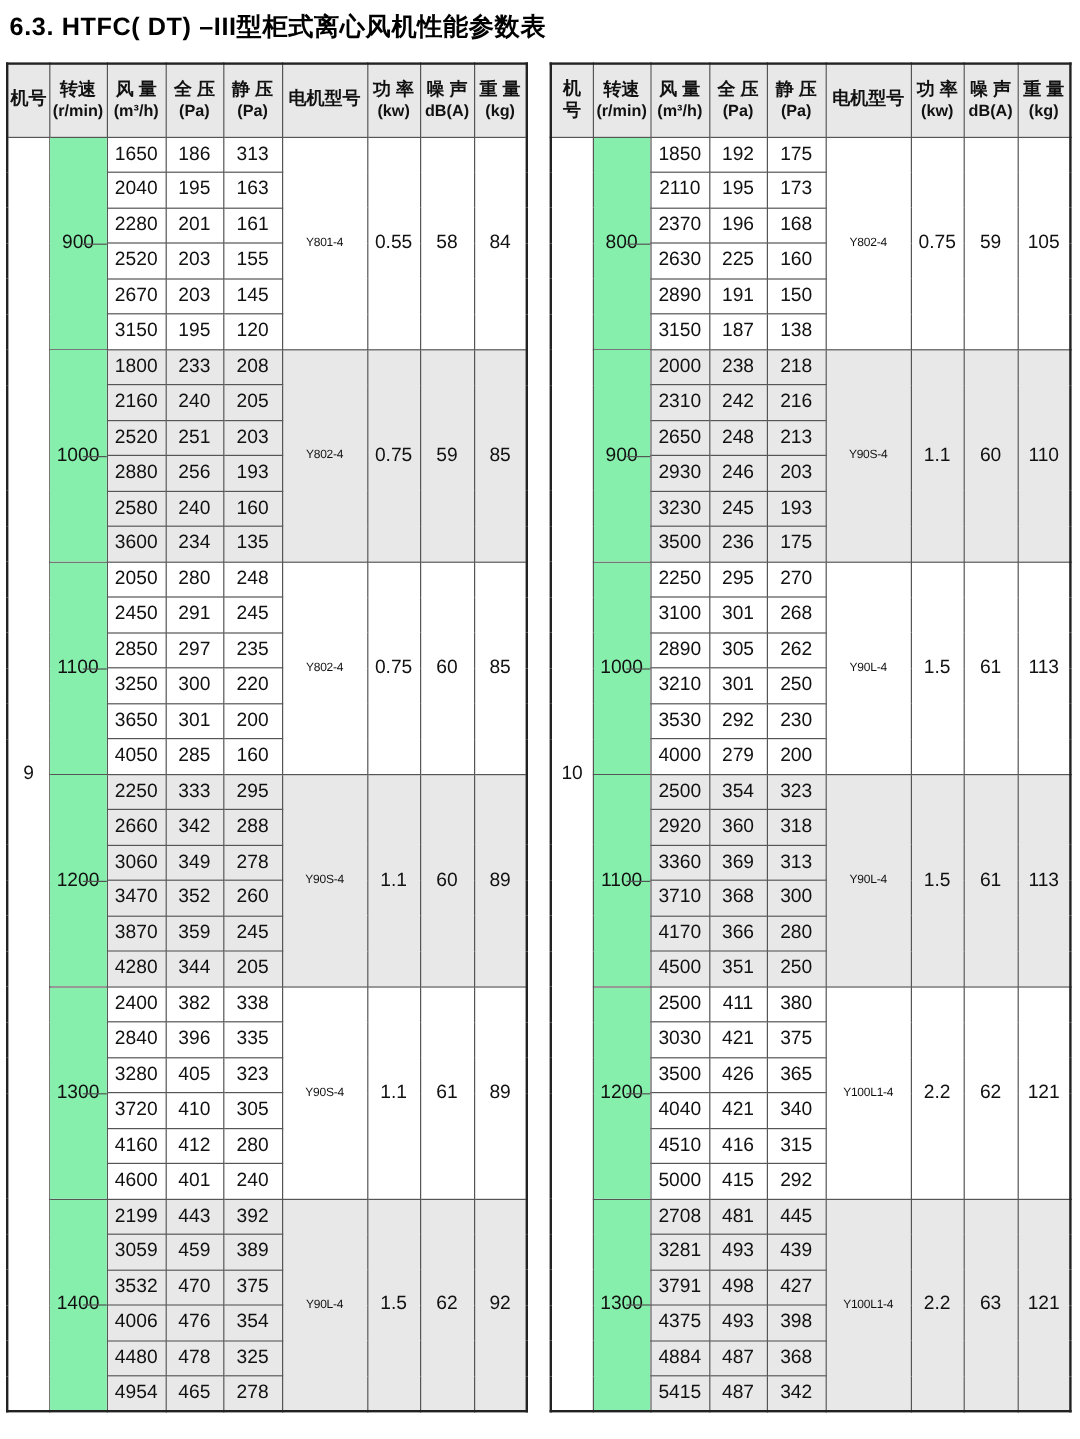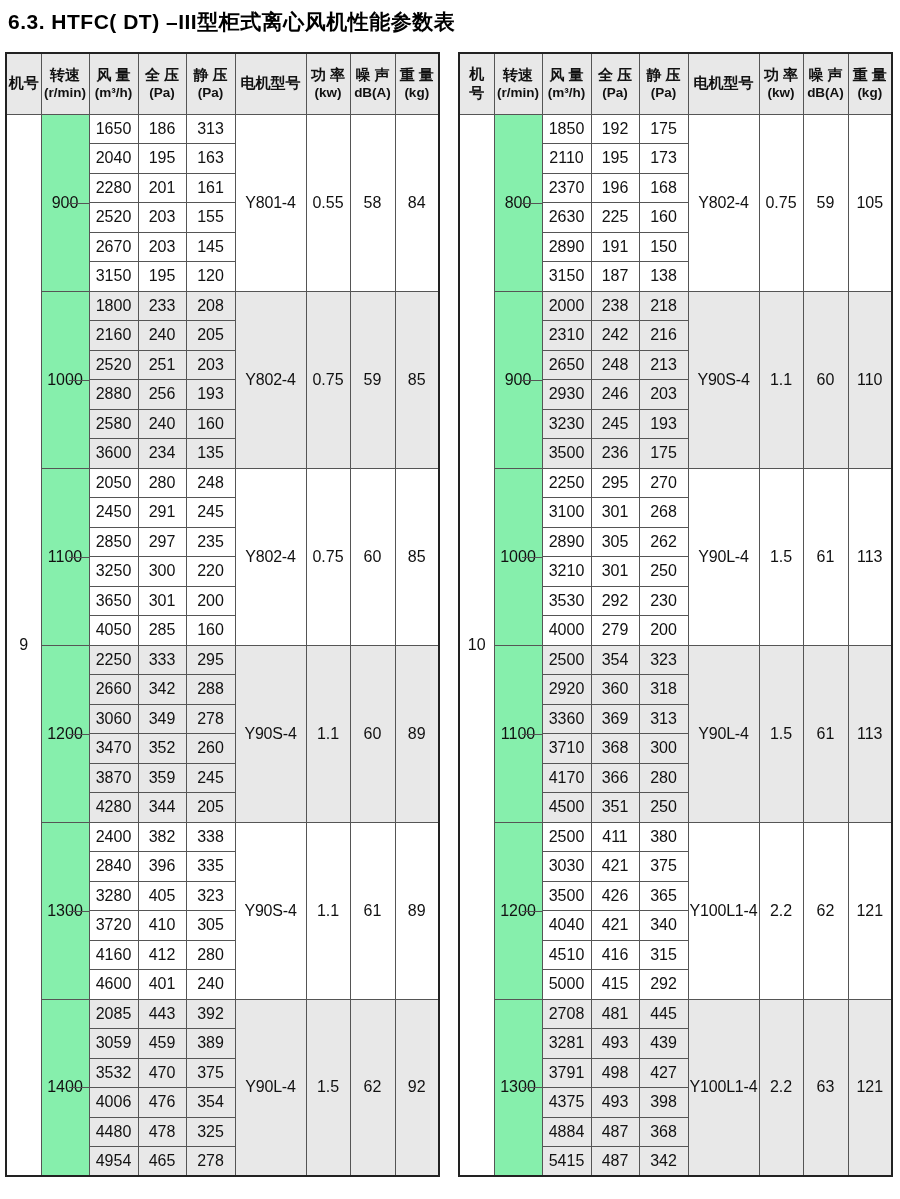--- a/index.html
+++ b/index.html
@@ -31,21 +31,21 @@
   }
   .tbl th .h2 { font-size:13.5px; font-weight:bold; }
   .tbl td { font-size:16px; background:#fff; }
   td.shaded { background:var(--shaded-bg,#e8e8e8); }
   td.rpm-cell { position:relative; background:#86efac; }
   td.rpm-cell::after {
     content:""; position:absolute; right:-1px; top:50%; width:21px;
     border-top:1px solid #555;
   }
   td.machine-cell { background:#fff; }
-  td.motor-cell { font-size:16px; letter-spacing:-0.2px; }
+  td.motor-cell { font-size:10px; letter-spacing:-0.2px; }
 </style>
 </head>
 <body>
 
 <div class="title">6.3. HTFC( DT) –III型柜式离心风机性能参数表</div>
 
 <table class="tbl" id="table-9">
   <colgroup>
     <col style="width:35px">
       <col style="width:48px">
@@ -267,21 +267,21 @@
         <td class="num">412</td>
         <td class="num">280</td>
       </tr>
       <tr>
         <td class="num">4600</td>
         <td class="num">401</td>
         <td class="num">240</td>
       </tr>
       <tr>
         <td class="rpm-cell" rowspan="6">1400</td>
-        <td class="num shaded">2085</td>
+        <td class="num shaded">2199</td>
         <td class="num shaded">443</td>
         <td class="num shaded">392</td>
         <td class="motor-cell shaded" rowspan="6">Y90L-4</td>
         <td class=" shaded" rowspan="6">1.5</td>
         <td class=" shaded" rowspan="6">62</td>
         <td class=" shaded" rowspan="6">92</td>
       </tr>
       <tr>
         <td class="num shaded">3059</td>
         <td class="num shaded">459</td>

